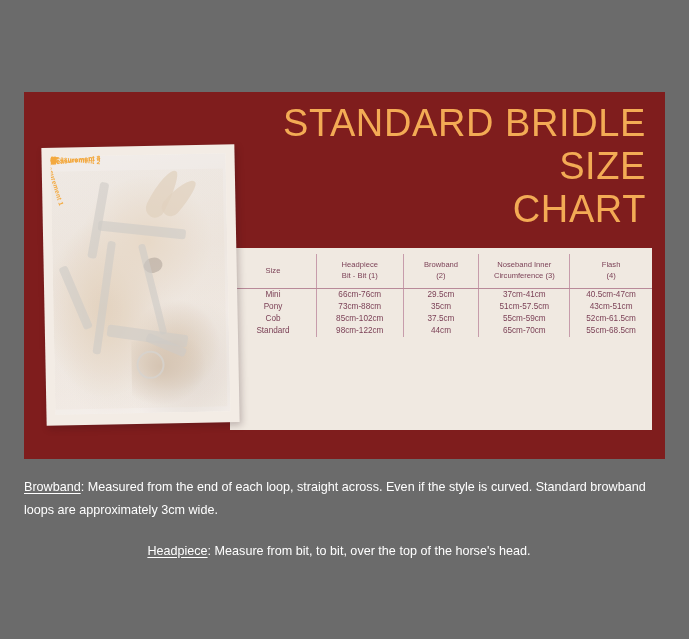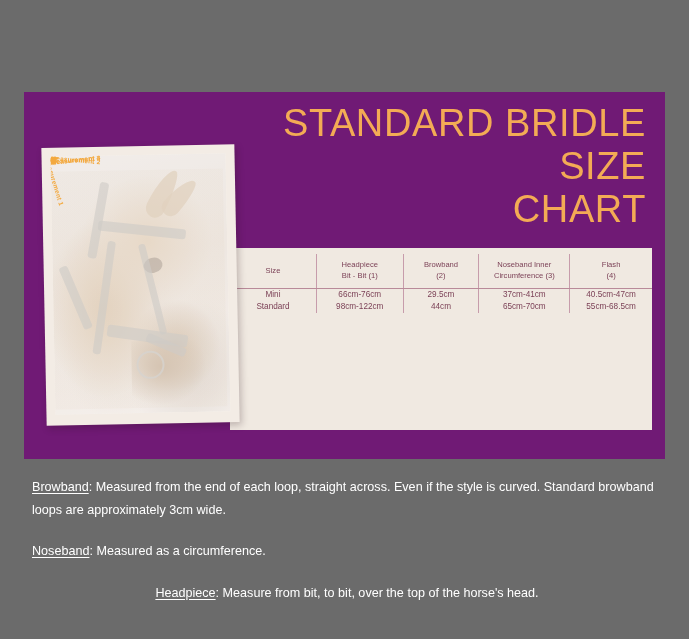--- a/index.html
+++ b/index.html
@@ -30,21 +30,21 @@
     letter-spacing: 0.1px;
   }
 
   
   .panel {
     position: absolute;
     left: 24px;
     top: 92px;
     width: 641px;
     height: 367px;
-    background: #701a75;
+    background: #7f1d1d;
     overflow: hidden;
   }
 
   
   .panel-title {
     position: absolute;
     right: 19px;
     top: 10px;
     width: 420px;
     text-align: right;
@@ -231,21 +231,20 @@
 
   
   .notes {
     position: absolute;
     left: 24px;
     top: 476px;
     width: 630px;
     color: #ffffff;
     font-size: 12.6px;
     line-height: 22.5px;
-    margin-left: 8px;
   }
   .note { margin-bottom: 19px; }
   .note:last-child { margin-bottom: 0; text-align: center; }
   .note b {
     font-weight: normal;
     text-decoration: underline;
     text-underline-offset: 1.5px;
   }
 </style>
 </head>
@@ -294,20 +293,34 @@
             </th>
           </tr>
         </thead>
         <tbody>
           <tr>
             <td>Mini</td>
             <td>66cm-76cm</td>
             <td>29.5cm</td>
             <td>37cm-41cm</td>
             <td>40.5cm-47cm</td>
+          </tr>
+          <tr>
+            <td>Pony</td>
+            <td>73cm-88cm</td>
+            <td>35cm</td>
+            <td>51cm-57.5cm</td>
+            <td>43cm-51cm</td>
+          </tr>
+          <tr>
+            <td>Cob</td>
+            <td>85cm-102cm</td>
+            <td>37.5cm</td>
+            <td>55cm-59cm</td>
+            <td>52cm-61.5cm</td>
           </tr>
           <tr>
             <td>Standard</td>
             <td>98cm-122cm</td>
             <td>44cm</td>
             <td>65cm-70cm</td>
             <td>55cm-68.5cm</td>
           </tr>
         </tbody>
       </table>
@@ -364,20 +377,17 @@
       </div>
     </div>
 
   </div>
 
   <div class="notes">
     <div class="note">
       <b>Browband</b><span>: Measured from the end of each loop, straight across. Even if the style is curved. Standard browband loops are approximately 3cm wide.</span>
     </div>
     <div class="note">
-      <b>Noseband</b><span>: Measured as a circumference.</span>
-    </div>
-    <div class="note">
       <b>Headpiece</b><span>: Measure from bit, to bit, over the top of the horse's head.</span>
     </div>
   </div>
 
 </div>
 
 </body></html>

